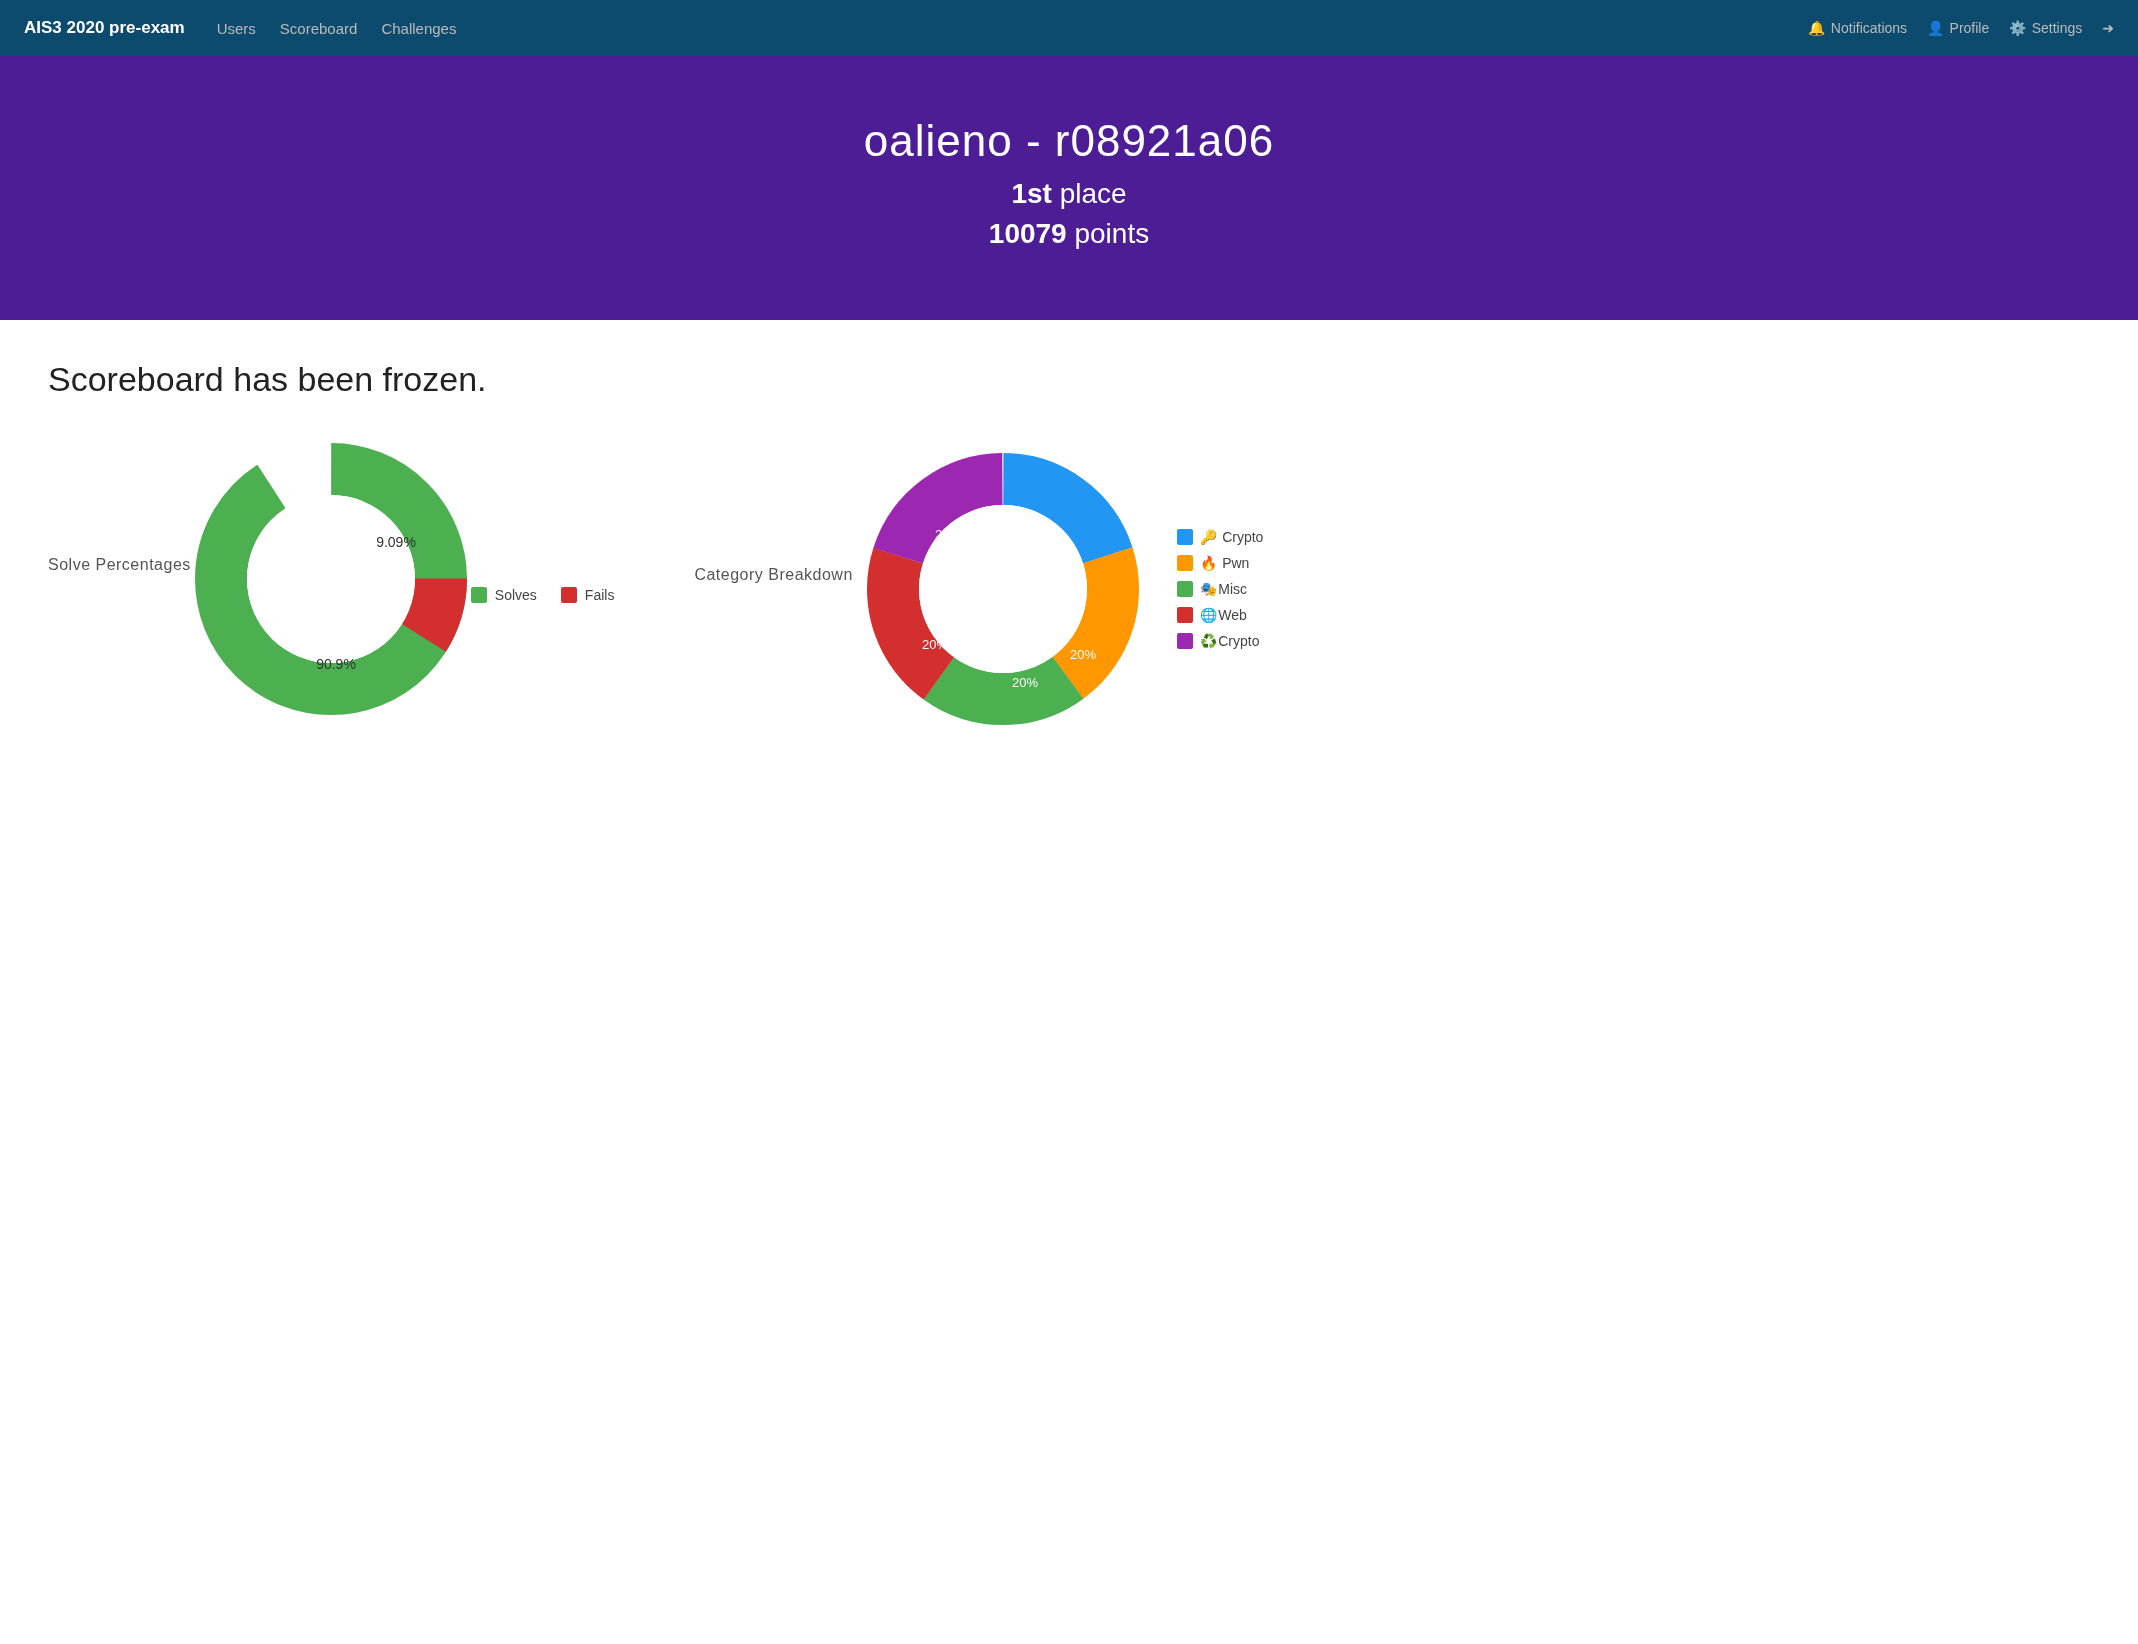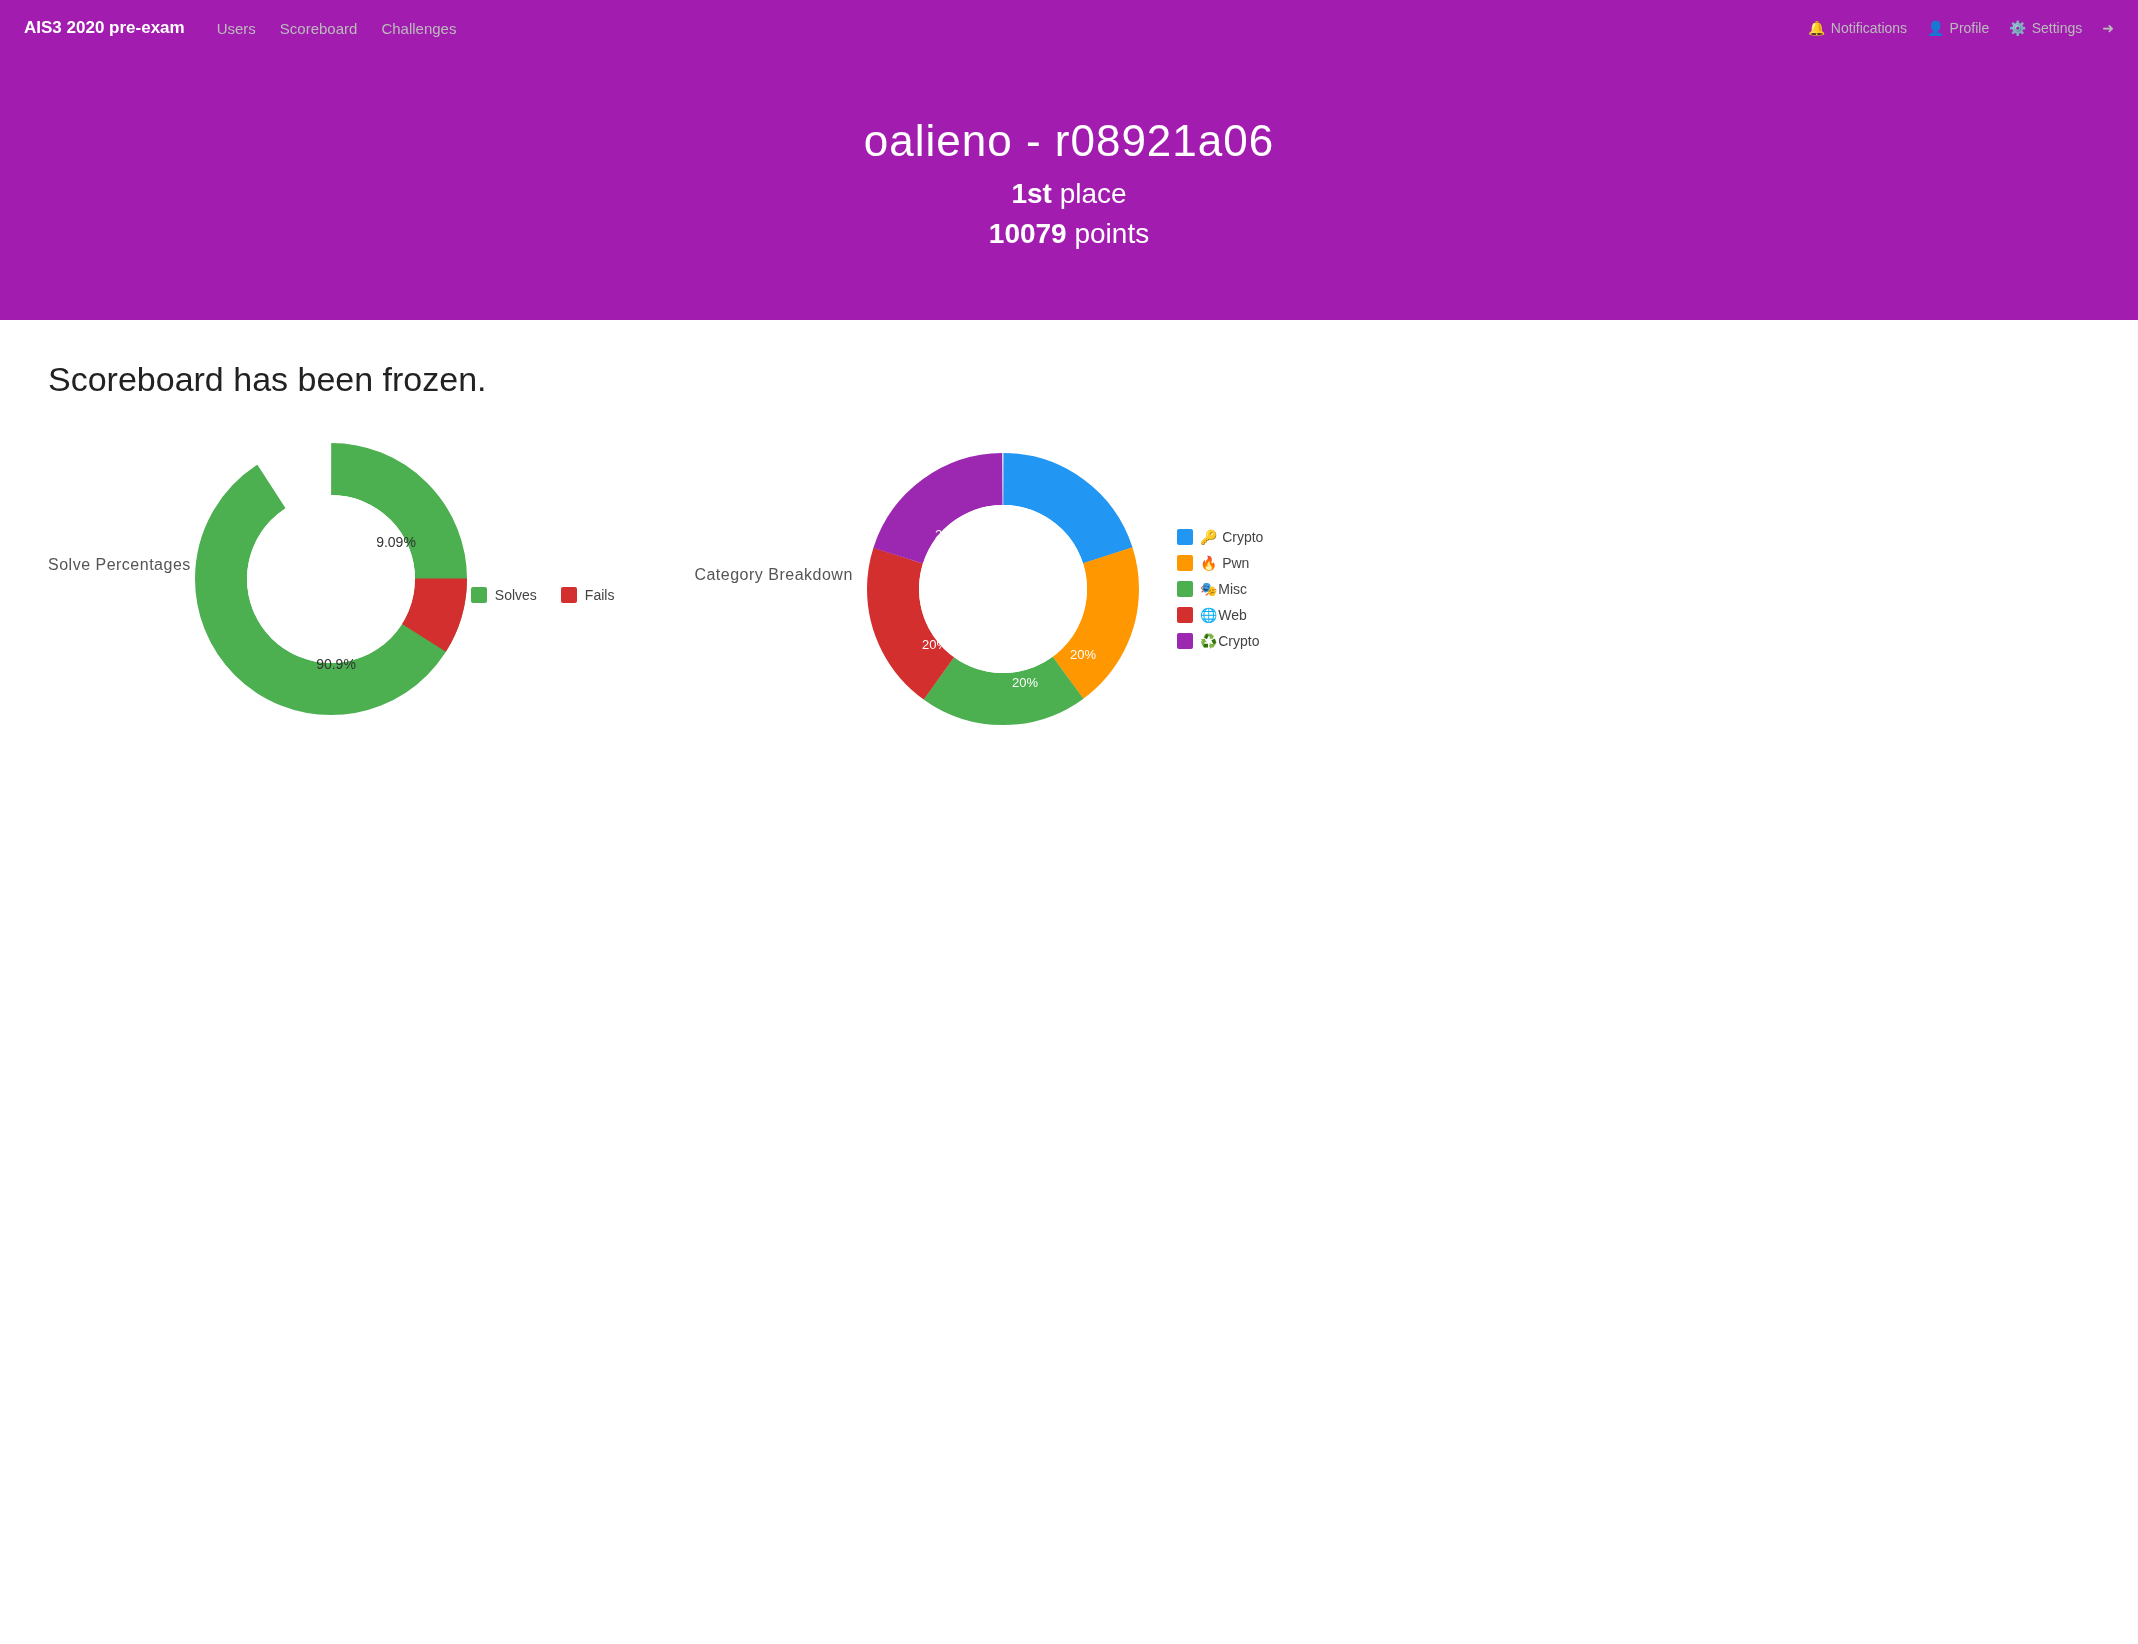--- a/index.html
+++ b/index.html
@@ -1,20 +1,20 @@
 <!DOCTYPE html>
 <html><head>
   <meta charset="utf-8">
   <style>
     * { box-sizing: border-box; margin: 0; padding: 0; }
     body { font-family: 'Segoe UI', Arial, sans-serif; background: #fff; color: #333; }
 
     
     nav {
-      background: #a21caf;
+      background: #0c4a6e;
       display: flex;
       align-items: center;
       padding: 8px 24px;
       height: 56px;
     }
     .nav-brand {
       color: #fff;
       font-weight: 700;
       font-size: 17px;
       margin-right: 32px;
@@ -41,21 +41,21 @@
       font-size: 14px;
       cursor: pointer;
       display: flex;
       align-items: center;
       gap: 5px;
       text-decoration: none;
     }
 
     
     .hero {
-      background: #a21caf;
+      background: #4c1d95;
       color: #fff;
       text-align: center;
       padding: 60px 20px 70px;
     }
     .hero-title {
       font-size: 44px;
       font-weight: 400;
       margin-bottom: 12px;
       letter-spacing: 1px;
     }

